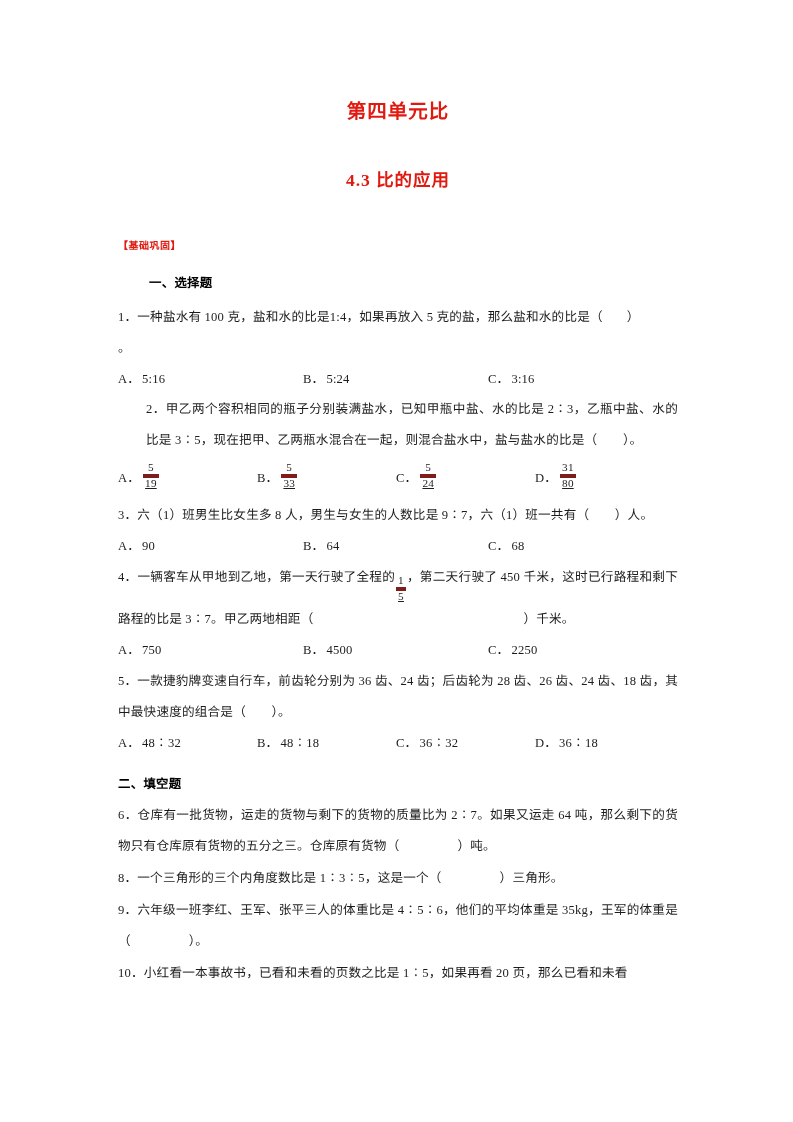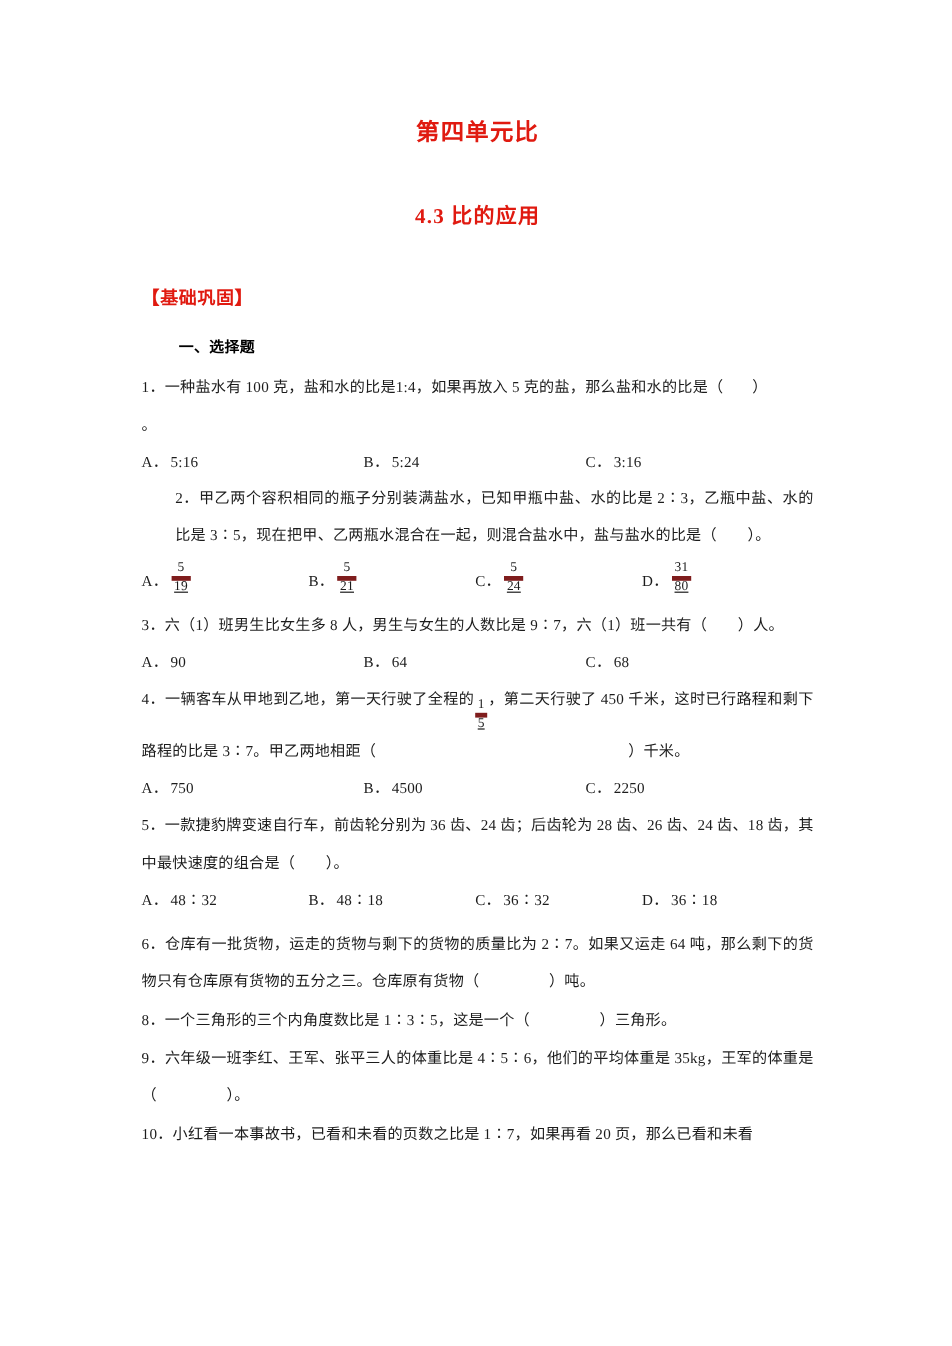--- a/index.html
+++ b/index.html
@@ -39,21 +39,21 @@
     font-size: 17.5px;
     text-align: center;
     letter-spacing: 1px;
     margin: 16px;
     padding-top: 31px;
     line-height: 1.2;
   }
   .bracket-heading {
     color: #e01a10;
     font-weight: bold;
-    font-size: 15px;
+    font-size: 10px;
     margin: 0;
     padding-top: 33px;
     letter-spacing: .5px;
     line-height: 1.2;
   }
   
   .section-heading {
     font-family: "DejaVu Sans", "Liberation Sans", sans-serif;
     font-weight: bold;
     font-size: 12.4px;
@@ -169,21 +169,21 @@
         <span class="opt-label">A．</span>
         <span class="frac-inline">
           <span class="num">5</span>
           <span class="den">19</span>
         </span>
       </span>
     <span class="opt">
         <span class="opt-label">B．</span>
         <span class="frac-inline">
           <span class="num">5</span>
-          <span class="den">21</span>
+          <span class="den">33</span>
         </span>
       </span>
     <span class="opt">
         <span class="opt-label">C．</span>
         <span class="frac-inline">
           <span class="num">5</span>
           <span class="den">24</span>
         </span>
       </span>
     <span class="opt">
@@ -246,23 +246,24 @@
     <span class="opt">
         <span class="opt-label">C．</span>
         <span>36∶32</span>
       </span>
     <span class="opt">
         <span class="opt-label">D．</span>
         <span>36∶18</span>
       </span>
   </div>
 
+  <div class="section-heading sec-2">二、填空题</div>
 
   <div class="q q-6"><span>6</span><span>．仓库有一批货物，运走的货物与剩下的货物的质量比为 2∶7。如果又运走 64 吨，那么剩下的货物只有仓库原有货物的五分之三。仓库原有货物（</span><span class="blank-md"></span><span>）吨。</span></div>
 
 
   <div class="q q-8"><span>8</span><span>．一个三角形的三个内角度数比是 1∶3∶5，这是一个（</span><span class="blank-md"></span><span>）三角形。</span></div>
 
   <div class="q q-9"><span>9</span><span>．六年级一班李红、王军、张平三人的体重比是 4∶5∶6，他们的平均体重是 35kg，王军的体重是（</span><span class="blank-md"></span><span>）。</span></div>
 
-  <div class="q q-10"><span>10</span><span>．小红看一本事故书，已看和未看的页数之比是 1∶7，如果再看 20 页，那么已看和未看</span></div>
+  <div class="q q-10"><span>10</span><span>．小红看一本事故书，已看和未看的页数之比是 1∶5，如果再看 20 页，那么已看和未看</span></div>
 
 </div>
 
 </body></html>

